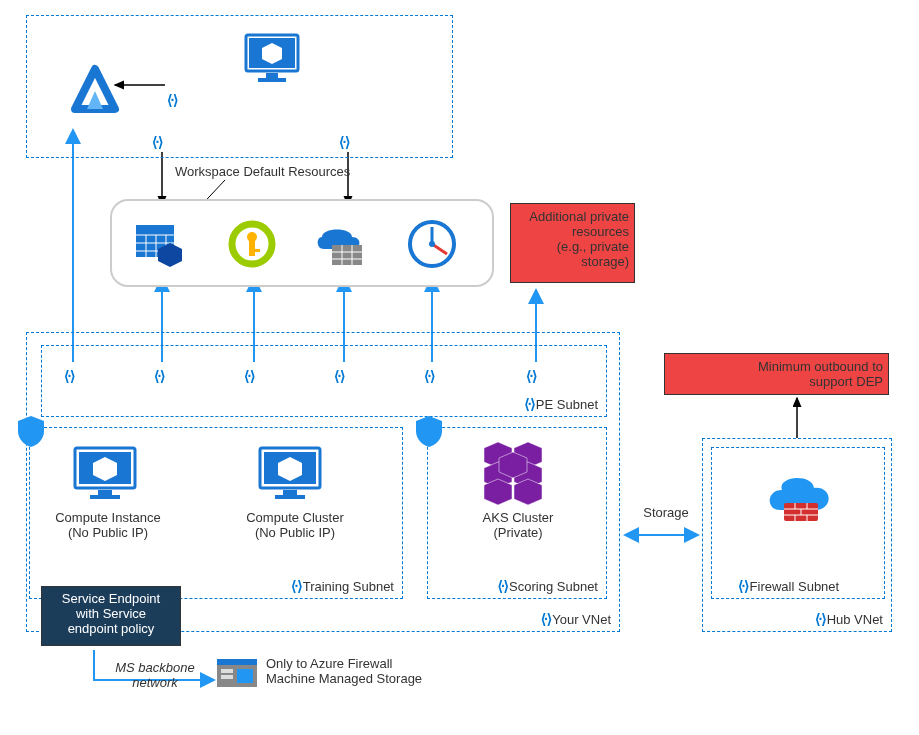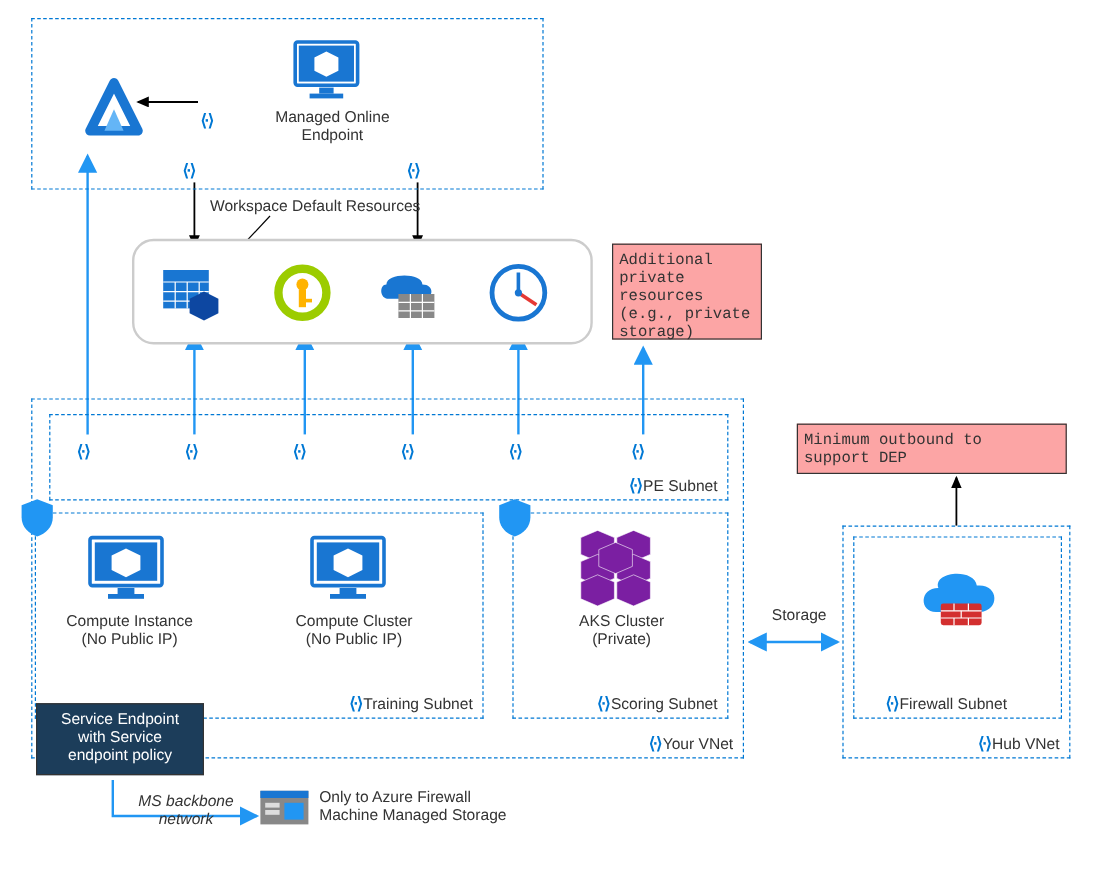--- a/index.html
+++ b/index.html
@@ -1,25 +1,25 @@
 <!DOCTYPE html>
 <html><head>
 <meta charset="utf-8">
 <style>
 * { box-sizing: border-box; margin: 0; padding: 0; }
 body { font-family: "Segoe UI", Arial, sans-serif; font-size: 13px; color: #333; background: #fff; width: 919px; height: 735px; position: relative; }
 .box { position: absolute; border: 1px dashed #0078d4; }
-.solid-box { position: absolute; border: 1px solid #333; background: #fca5a5; text-align: left; padding: 5px; font-family: Liberation Mono, monospace; }
+.solid-box { position: absolute; border: 1px solid #333; background: #ef4444; text-align: right; padding: 5px; }
 .rounded-box { position: absolute; border: 2px solid #ccc; border-radius: 18px; background: #fff; }
 .label { position: absolute; text-align: center; font-size: 13px; }
 .pe-glyph { display: inline-flex; align-items: center; white-space: nowrap; }
 .pe-glyph::before { content: "⟨·⟩"; color: #0078d4; font-weight: bold; margin-right: 2px; font-size: 14px; letter-spacing: -2px; }
 svg { position: absolute; top:0; left:0; pointer-events: none; }
 .icon { position: absolute; }
-.dark-box { position: absolute; background: #1c3d5a; color: #fff; border: 1px solid #333; text-align: center; padding: 4px; font-size: 13px; }
+.dark-box { position: absolute; background: #1c3d5a; color: #fff; border: 1px solid #333; text-align: center; padding: 4px; font-size: 13px; margin-left: 11px; }
 </style>
 </head>
 <body>
 
 <svg width="919" height="735">
   <defs>
     <marker id="arr" markerWidth="8" markerHeight="8" refX="6" refY="3" orient="auto">
         <path d="M0,0 L7,3 L0,6 Z" fill="#000"></path>
       </marker>
     <marker id="arrb" markerWidth="10" markerHeight="10" refX="7" refY="4" orient="auto">
@@ -62,21 +62,20 @@
 
   <div class="icon" style="left:215px; top:15px;">
     <svg width="60" height="55">
         <rect x="4" y="4" width="52" height="36" rx="2" fill="none" stroke="#1976D2" stroke-width="3"></rect>
         <rect x="7" y="7" width="46" height="30" fill="#1976D2"></rect>
         <path d="M30 12 L40 17 L40 28 L30 33 L20 28 L20 17 Z" fill="#fff"></path>
         <rect x="24" y="42" width="12" height="5" fill="#1976D2"></rect>
         <rect x="16" y="47" width="28" height="4" fill="#1976D2"></rect>
       </svg>
   </div>
-  <div class="label" style="left:185px; top:74px; width:130px;"><span>Managed Online</span><br><span>Endpoint</span></div>
 
   <div class="label pe-glyph" style="left:140px; top:76px;"></div>
   <div class="label pe-glyph" style="left:125px; top:118px;"></div>
   <div class="label pe-glyph" style="left:312px; top:118px;"></div>
 </div>
 
 <div class="label" style="left:175px; top:164px; width:180px; text-align:left;">Workspace Default Resources</div>
 
 <div class="rounded-box" style="left:110px; top:199px; width:384px; height:88px;">
 

